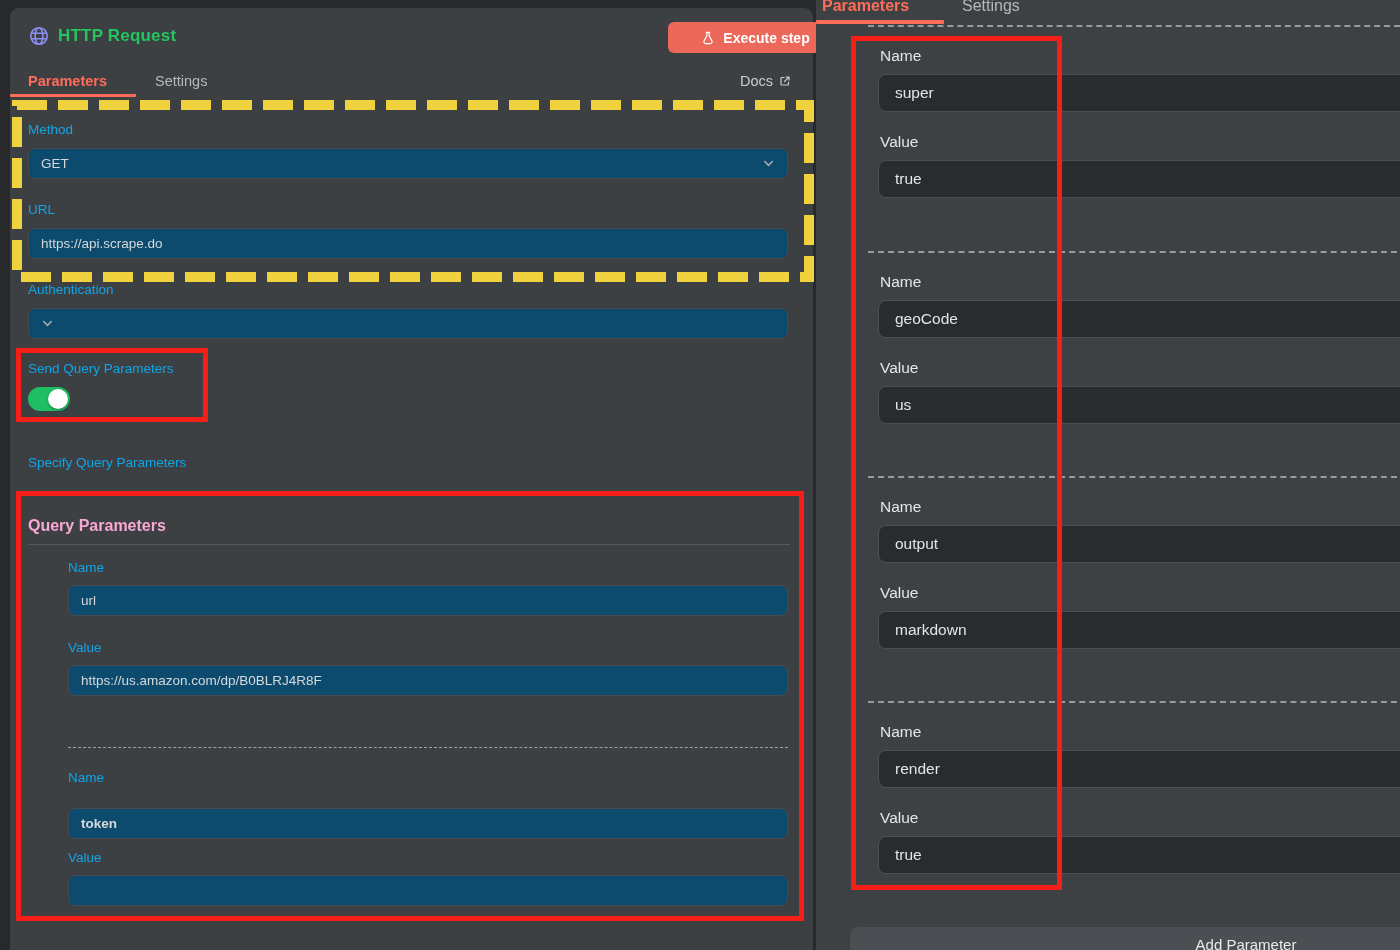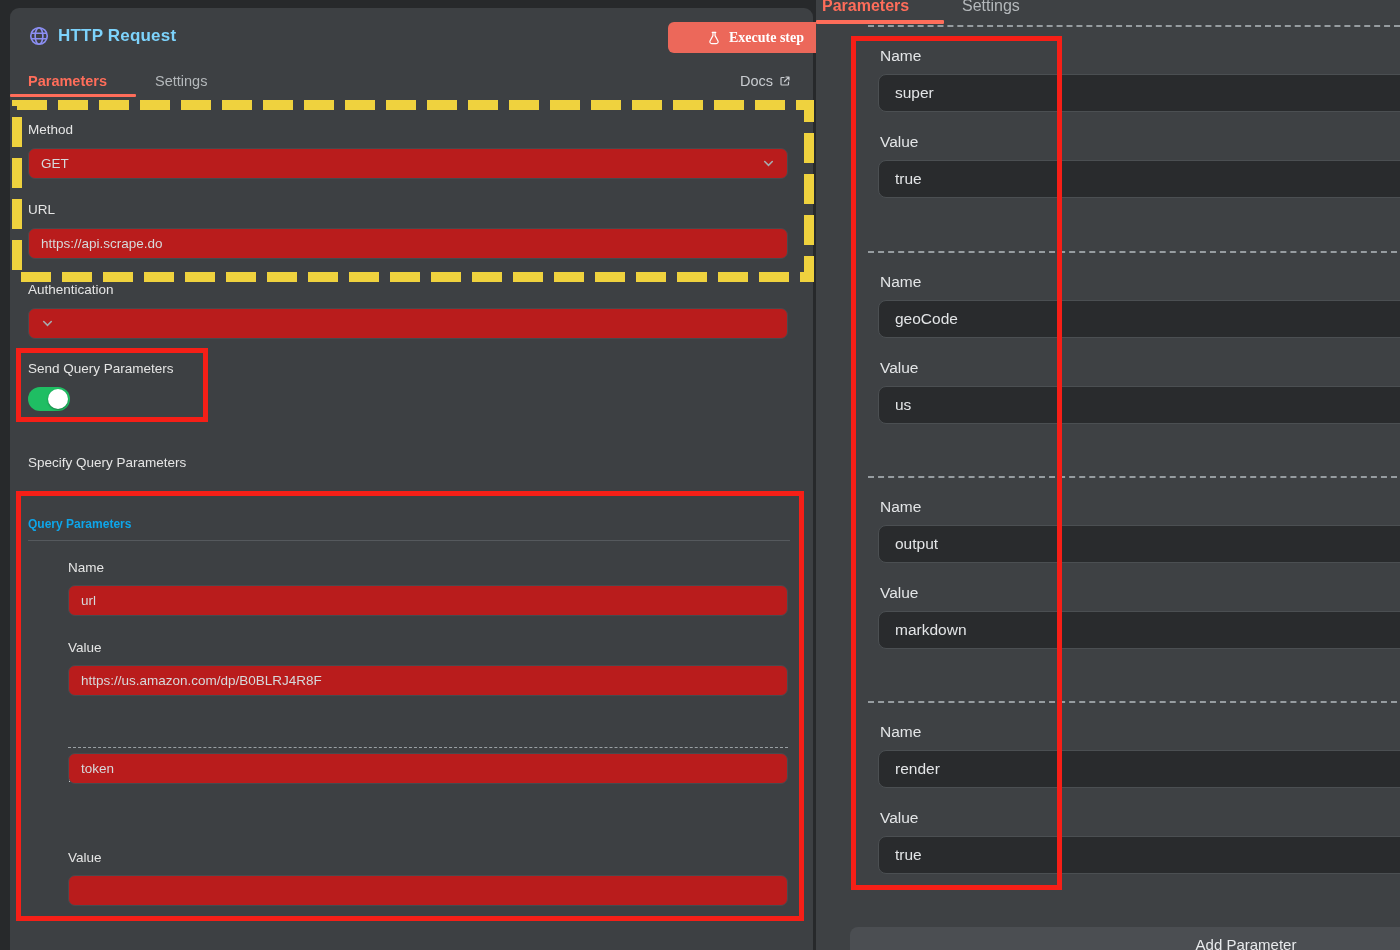--- a/index.html
+++ b/index.html
@@ -5,37 +5,37 @@
   * { margin:0; padding:0; box-sizing:border-box; }
   html,body { background:#1f2123; }
   body { font-family:"Liberation Sans","DejaVu Sans",sans-serif; }
   #stage { position:relative; width:1400px; height:950px; background:#27292b; overflow:hidden; }
 
   
   .card { position:absolute; left:10px; top:8px; width:803px; height:942px;
           background:#3d4043; border-radius:9px 9px 0 0; }
   .abs { position:absolute; }
 
-  .node-title { font-size:17px; font-weight:700; color:#7dd3fc; letter-spacing:.2px;text-align:center; }
+  .node-title { font-size:17px; font-weight:700; color:#22c55e; letter-spacing:.2px;text-align:center; }
   .exec-btn { display:flex; align-items:center; justify-content:center; gap:8px;
               background:#ec685a; color:#fff; border:none; border-radius:6px;
               font-size:14px; font-weight:600; cursor:pointer;
               font-family:"Liberation Sans","DejaVu Sans",sans-serif; }
   .tab { font-size:14.5px; font-weight:600; cursor:pointer; }
   .tab.active { color:#ff6d5a; }
   .tab.idle { color:#b4b8bb; font-weight:500; }
   .tab-underline { background:#ff6d5a; height:3px; border-radius:1px; }
   .docs { display:flex; align-items:center; gap:6px; color:#c9ccd0; font-size:14.5px; cursor:pointer; }
 
-  .f-label { font-size:13.5px; color:#e5e5e5; }
-  .control { background:#b91c1c; border:1px solid #474a4e; border-radius:7px;
+  .f-label { font-size:13.5px; color:#0ea5e9; }
+  .control { background:#0c4a6e; border:1px solid #474a4e; border-radius:7px;
              color:#d6d9db; font-size:13.5px; display:flex; align-items:center;
              padding:0 12px; height:31px; }
   .control .val { flex:1; white-space:nowrap; overflow:hidden; }
-  .sec-head { font-size:12px; font-weight:700; color:#0ea5e9;
+  .sec-head { font-size:16px; font-weight:700; color:#f9a8d4;
               border-bottom:1px solid #55595d; padding-bottom:9px; }
   .dash-thin { border-top:1.5px dashed #9aa0a4; height:0; }
 
   .toggle { width:42px; height:24px; border-radius:12px; background:#1fbe63; position:relative; cursor:pointer; }
   .toggle .knob { position:absolute; top:2px; left:20px; width:20px; height:20px;
                   border-radius:50%; background:#fff; box-shadow:0 1px 2px rgba(0,0,0,.35); }
 
   
   .rpanel { position:absolute; left:816px; top:0; width:584px; height:950px;
             background:#3e4144; overflow:hidden; }
@@ -63,21 +63,21 @@
 
     <span class="abs" style="left:18px; top:17px;">
       <svg width="22" height="22" viewBox="0 0 24 24" fill="none" stroke="#8b8ef2" stroke-width="1.8">
         <circle cx="12" cy="12" r="9"></circle>
         <ellipse cx="12" cy="12" rx="4.2" ry="9"></ellipse>
         <path d="M3.6 9h16.8 M3.6 15h16.8"></path>
       </svg>
     </span>
     <div class="abs node-title" style="left:48px; top:18px;">HTTP Request</div>
 
-    <button class="abs exec-btn" style="left:658px; top:14px; width:175px; height:31px;font-family:Liberation Serif, serif;">
+    <button class="abs exec-btn" style="left:658px; top:14px; width:175px; height:31px;">
       <span style="display:flex;">
         <svg width="14" height="14" viewBox="0 0 20 20" fill="none" stroke="#fff" stroke-width="1.7" stroke-linecap="round" stroke-linejoin="round">
           <path d="M7.5 2h5 M8.5 2v4.6L4.3 14.4A2.6 2.6 0 0 0 6.7 18h6.6a2.6 2.6 0 0 0 2.4-3.6L11.5 6.6V2"></path>
         </svg>
       </span>
       <span>Execute step</span>
     </button>
 
     <div class="abs tab active" style="left:18px; top:65px;">Parameters</div>
     <div class="abs tab idle" style="left:145px; top:65px;">Settings</div>
@@ -130,21 +130,21 @@
       <span class="val">url</span>
     </div>
     <div class="abs f-label" style="left:58px; top:632px;">Value</div>
     <div class="abs control" style="left:58px; top:657px; width:720px;">
       <span class="val">https://us.amazon.com/dp/B0BLRJ4R8F</span>
     </div>
 
     <div class="abs dash-thin" style="left:58px; top:739px; width:720px;"></div>
 
     <div class="abs f-label" style="left:58px; top:762px;">Name</div>
-    <div class="abs control" style="left:58px; top:745px; width:720px;">
+    <div class="abs control" style="left:58px; top:800px; width:720px;font-weight:bold;">
       <span class="val">token</span>
     </div>
     <div class="abs f-label" style="left:58px; top:842px;">Value</div>
     <div class="abs control" style="left:58px; top:867px; width:720px;">
       <span class="val"></span>
     </div>
   </div>
 
   <div class="rpanel">
     <div class="abs tab active" style="left:6px; top:-3px;">Parameters</div>

